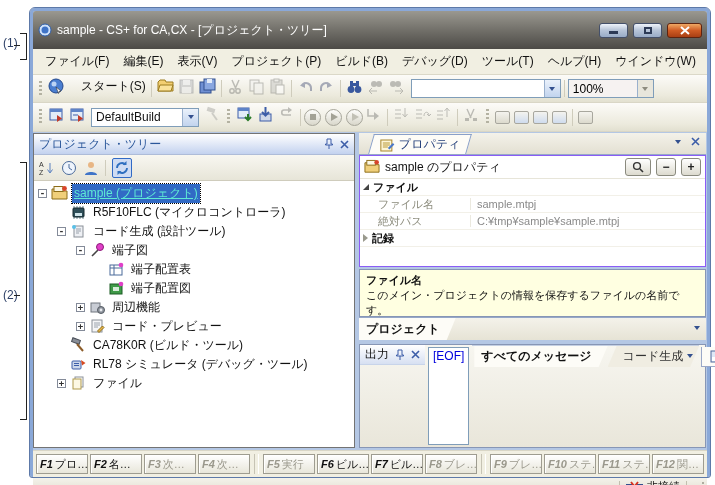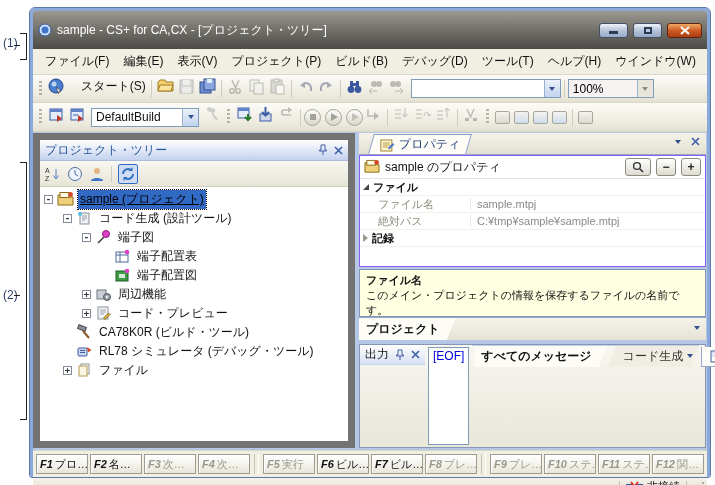--- a/index.html
+++ b/index.html
@@ -58,36 +58,36 @@
       background:linear-gradient(#fdfdfb,#d9d7cb);display:flex;align-items:center;justify-content:center}
   .ci .sq{width:6px;height:6px;background:#a3a296}
   .ci .tri{width:0;height:0;border-left:7px solid #a3a296;border-top:4px solid transparent;border-bottom:4px solid transparent;margin-left:2px}
   .ci .tri.hollow{border-left-color:#c2c1b6}
   .sqbtn{width:15px;height:13px;box-sizing:border-box;border:1px solid #a8a79e;border-radius:2px;flex:none;
          background:linear-gradient(#f4f3ee,#dcdacd);margin:0 2px}
 
   
   .main{flex:none;height:318px;position:relative;background:#b4c7e4}
   .lpanel{position:absolute;left:0;top:1px;width:322px;height:315px;box-sizing:border-box;
-          background:#fff;border:7px solid #737373;display:flex;flex-direction:column}
+          background:#fff;border:1px solid #737373;display:flex;flex-direction:column}
   .phead{height:20px;flex:none;background:linear-gradient(#ffffff,#c3d2ef);display:flex;align-items:center;
          gap:6px;padding:0 5px;border-bottom:1px solid #aebcd8}
   .phead .ptitle{flex:1;color:#2b579a;white-space:nowrap}
   .ltools{height:25px;flex:none;background:linear-gradient(#f8f7f1,#e7e5d8);border-bottom:1px solid #cfccbc;
           display:flex;align-items:center;gap:6px;padding:0 5px}
   .ltool-sep{width:1px;height:16px;background:#cfccbc}
   .ltool-sel{box-sizing:border-box;border:1px solid #316ac5;background:#cfdcf3;padding:1px;border-radius:2px}
   .tree{flex:1;padding-top:3px;overflow:hidden}
   .trow{height:19px;display:flex;align-items:center;white-space:nowrap}
   .exp{width:9px;height:9px;box-sizing:border-box;border:1px solid #848b99;background:#fff;flex:none;
        font:bold 9px/7px "DejaVu Sans Mono",monospace;text-align:center;color:#333;margin-right:4px}
   .noexp{width:13px;flex:none}
   .ticon{width:17px;height:17px;margin-right:4px;flex:none}
   .tlabel{padding:1px 2px}
-  .tlabel.selected{background:#316ac5;color:#000000;text-decoration:underline;outline:1px dotted #000}
+  .tlabel.selected{background:#316ac5;color:#5eead4;text-decoration:underline;outline:1px dotted #000}
 
   .rpanel{position:absolute;left:325px;top:1px;width:349px;height:315px;display:flex;flex-direction:column}
   .rtabs{height:21px;flex:none;display:flex;align-items:flex-end;position:relative;
          background:linear-gradient(#f4f2ea,#e3e0d2);border-bottom:1px solid #96a8c8;margin:0 1px}
   .toptab{height:20px;margin-left:12px;box-sizing:border-box;background:#fdfcf7;border:1px solid #8aa0c8;border-bottom:none;
           transform:skewX(-16deg);display:flex;align-items:center;padding:0 8px}
   .toptab .inner{transform:skewX(16deg);display:flex;align-items:center;gap:4px;color:#1f3b77}
   .rtab-icons{position:absolute;right:6px;top:4px;display:flex;gap:10px;align-items:center}
 
   .ppanel{flex:none;height:112px;box-sizing:border-box;background:#fff;border:1px solid #8b5cf6;margin:0 1px;
@@ -437,20 +437,29 @@
         <div class="trow" style="padding-left:4px">
           <span class="exp">-</span>
           <svg class="ticon" viewBox="0 0 17 17">
               <path d="M1 14V4h6l2 2h7v8z" fill="#f0cf7a" stroke="#8c6c18"></path>
               <rect x="3" y="1.5" width="9" height="5" fill="#fdf8e4" stroke="#8c6c18"></rect>
               <circle cx="13.5" cy="3.5" r="2.4" fill="#d8442a"></circle>
             </svg>
           <span class="tlabel selected">sample (プロジェクト)</span>
         </div>
         <div class="trow" style="padding-left:23px">
+          <span class="noexp"></span>
+          <svg class="ticon" viewBox="0 0 17 17">
+              <path d="M4 2v2M7 2v2M10 2v2M13 2v2M4 13v2M7 13v2M10 13v2M13 13v2" stroke="#6c8a94"></path>
+              <rect x="3" y="4" width="11" height="9" rx="1" fill="#2e4e58" stroke="#15282e"></rect>
+              <rect x="5" y="9" width="7" height="3" fill="#cfe4ea"></rect>
+            </svg>
+          <span class="tlabel">R5F10FLC (マイクロコントローラ)</span>
+        </div>
+        <div class="trow" style="padding-left:23px">
           <span class="exp">-</span>
           <svg class="ticon" viewBox="0 0 17 17">
               <rect x="4" y="3" width="9" height="11" fill="#eef0f4" stroke="#8a9098"></rect>
               <path d="M6 6h5M6 8h5M6 10h3" stroke="#9aa2ac"></path>
               <circle cx="4" cy="4" r="2" fill="#58c0e8"></circle>
             </svg>
           <span class="tlabel">コード生成 (設計ツール)</span>
         </div>
         <div class="trow" style="padding-left:42px">
           <span class="exp">-</span>

